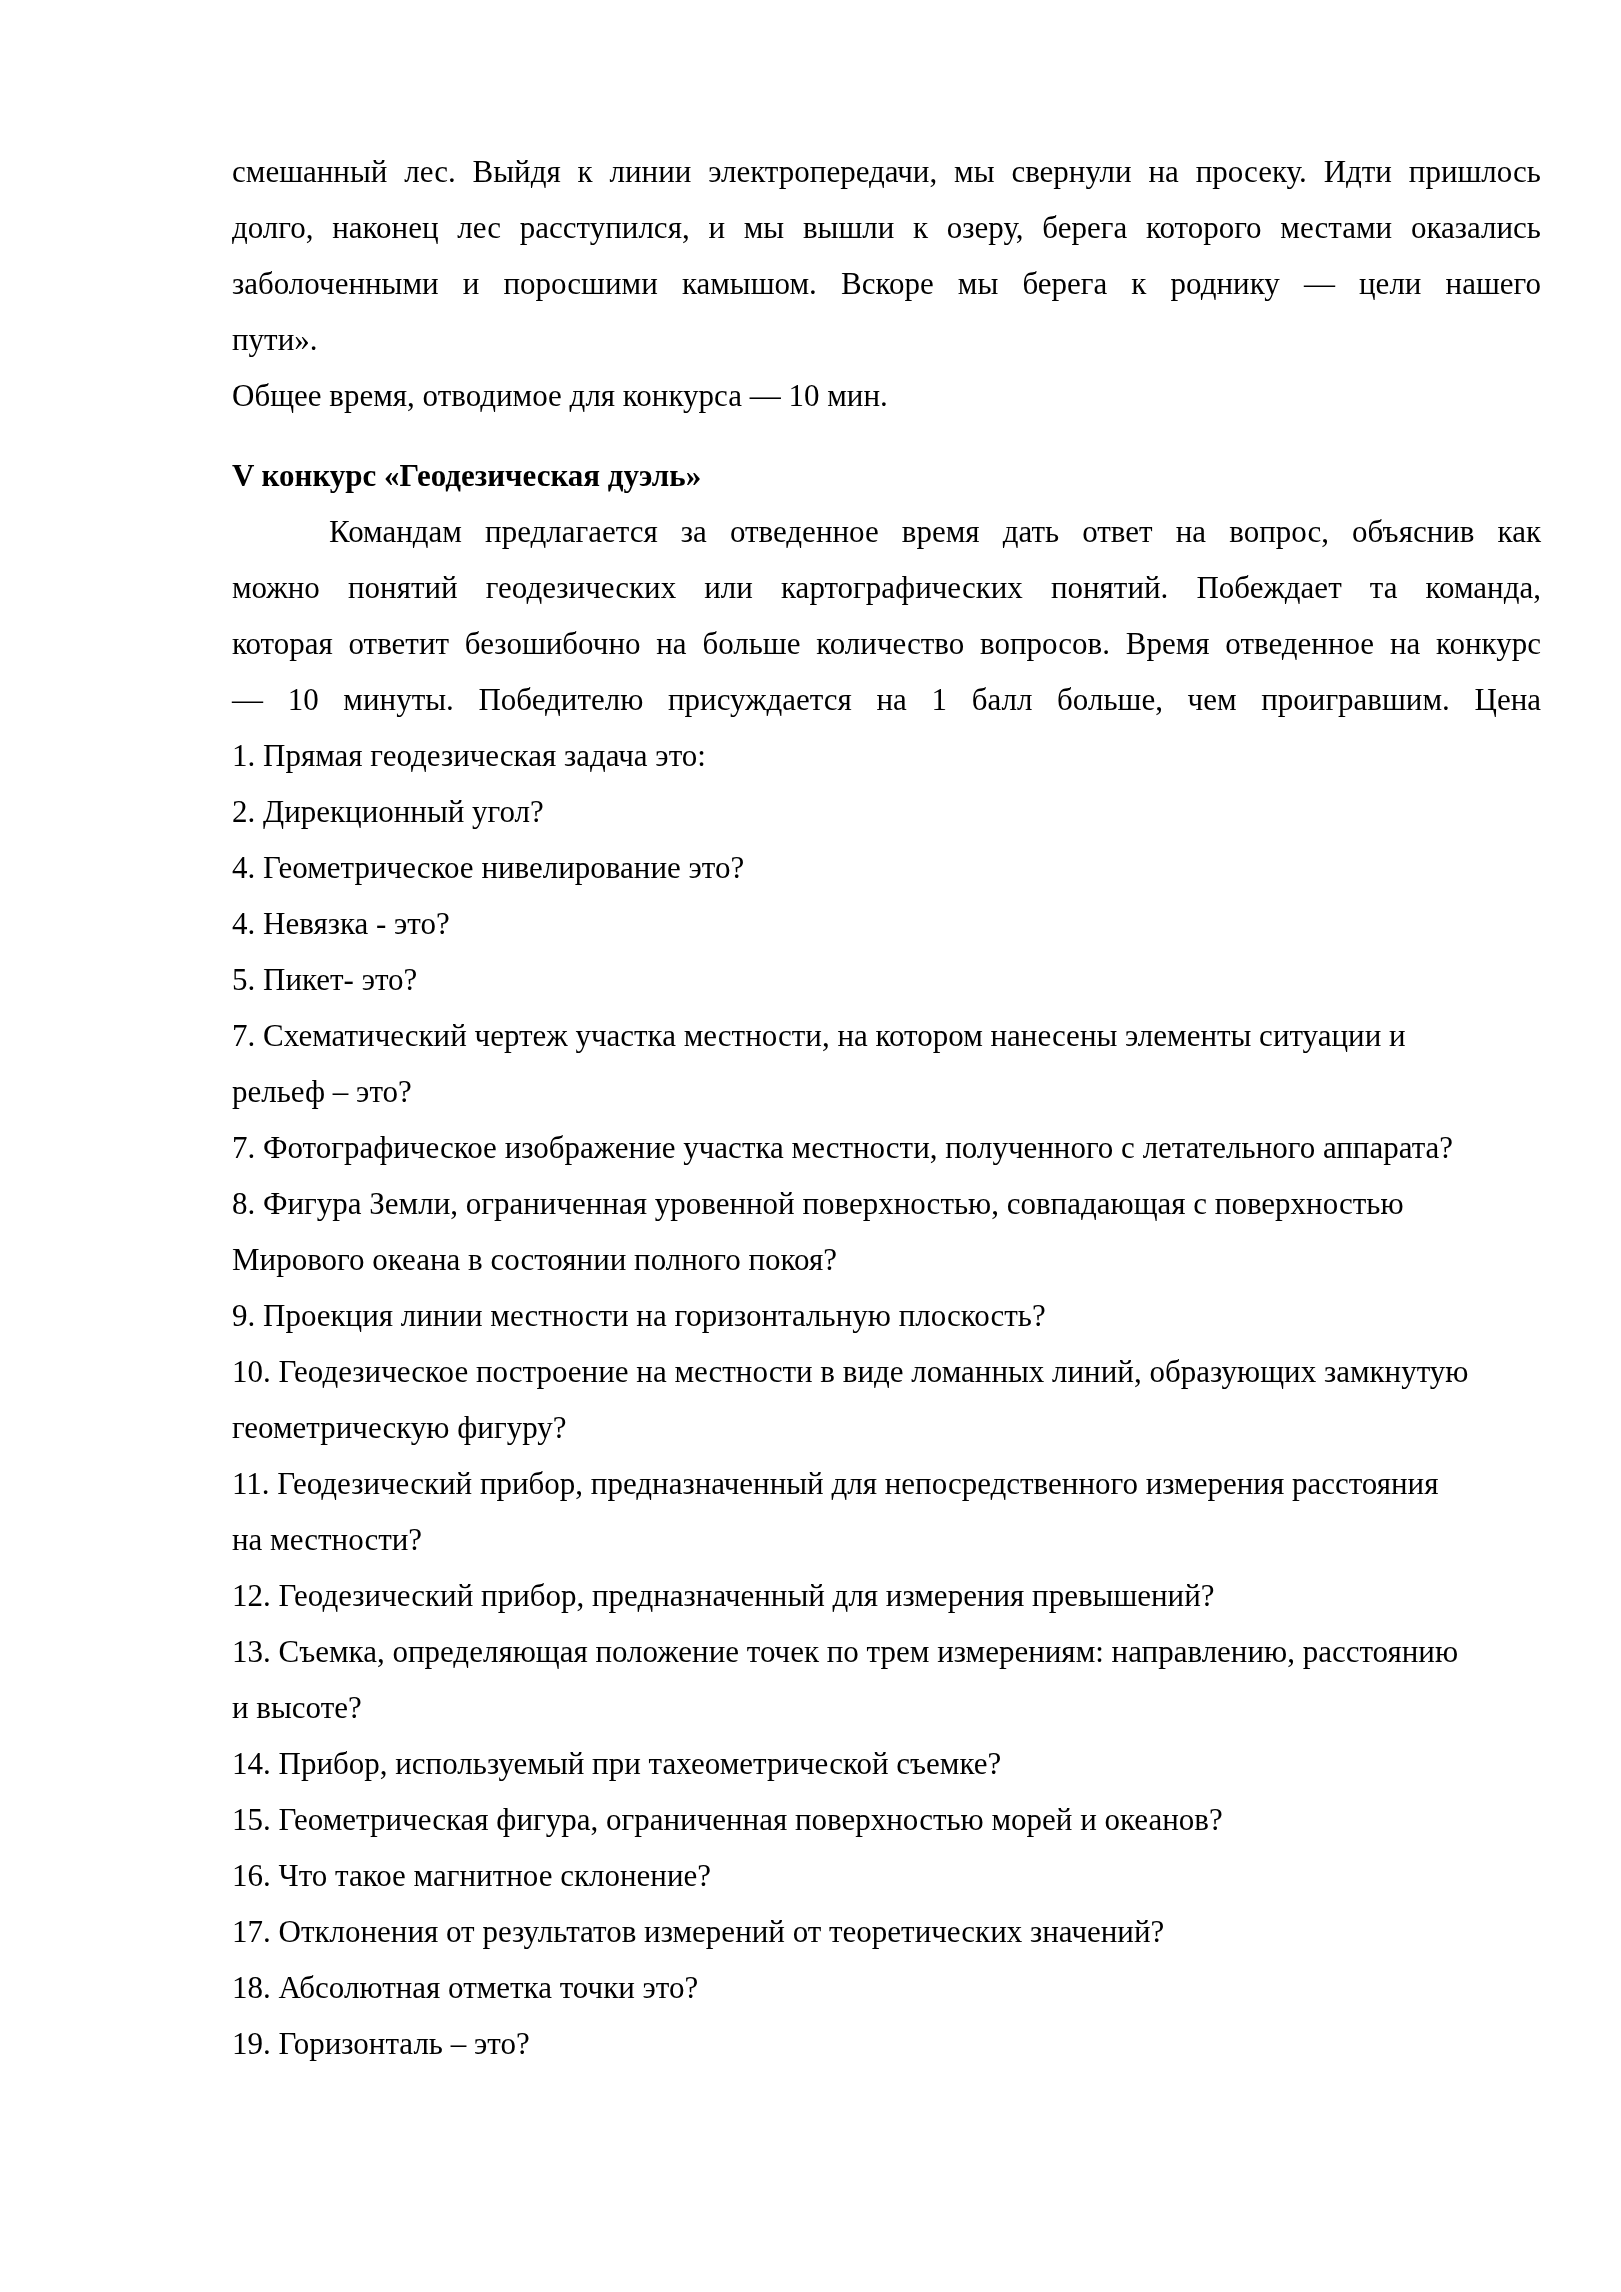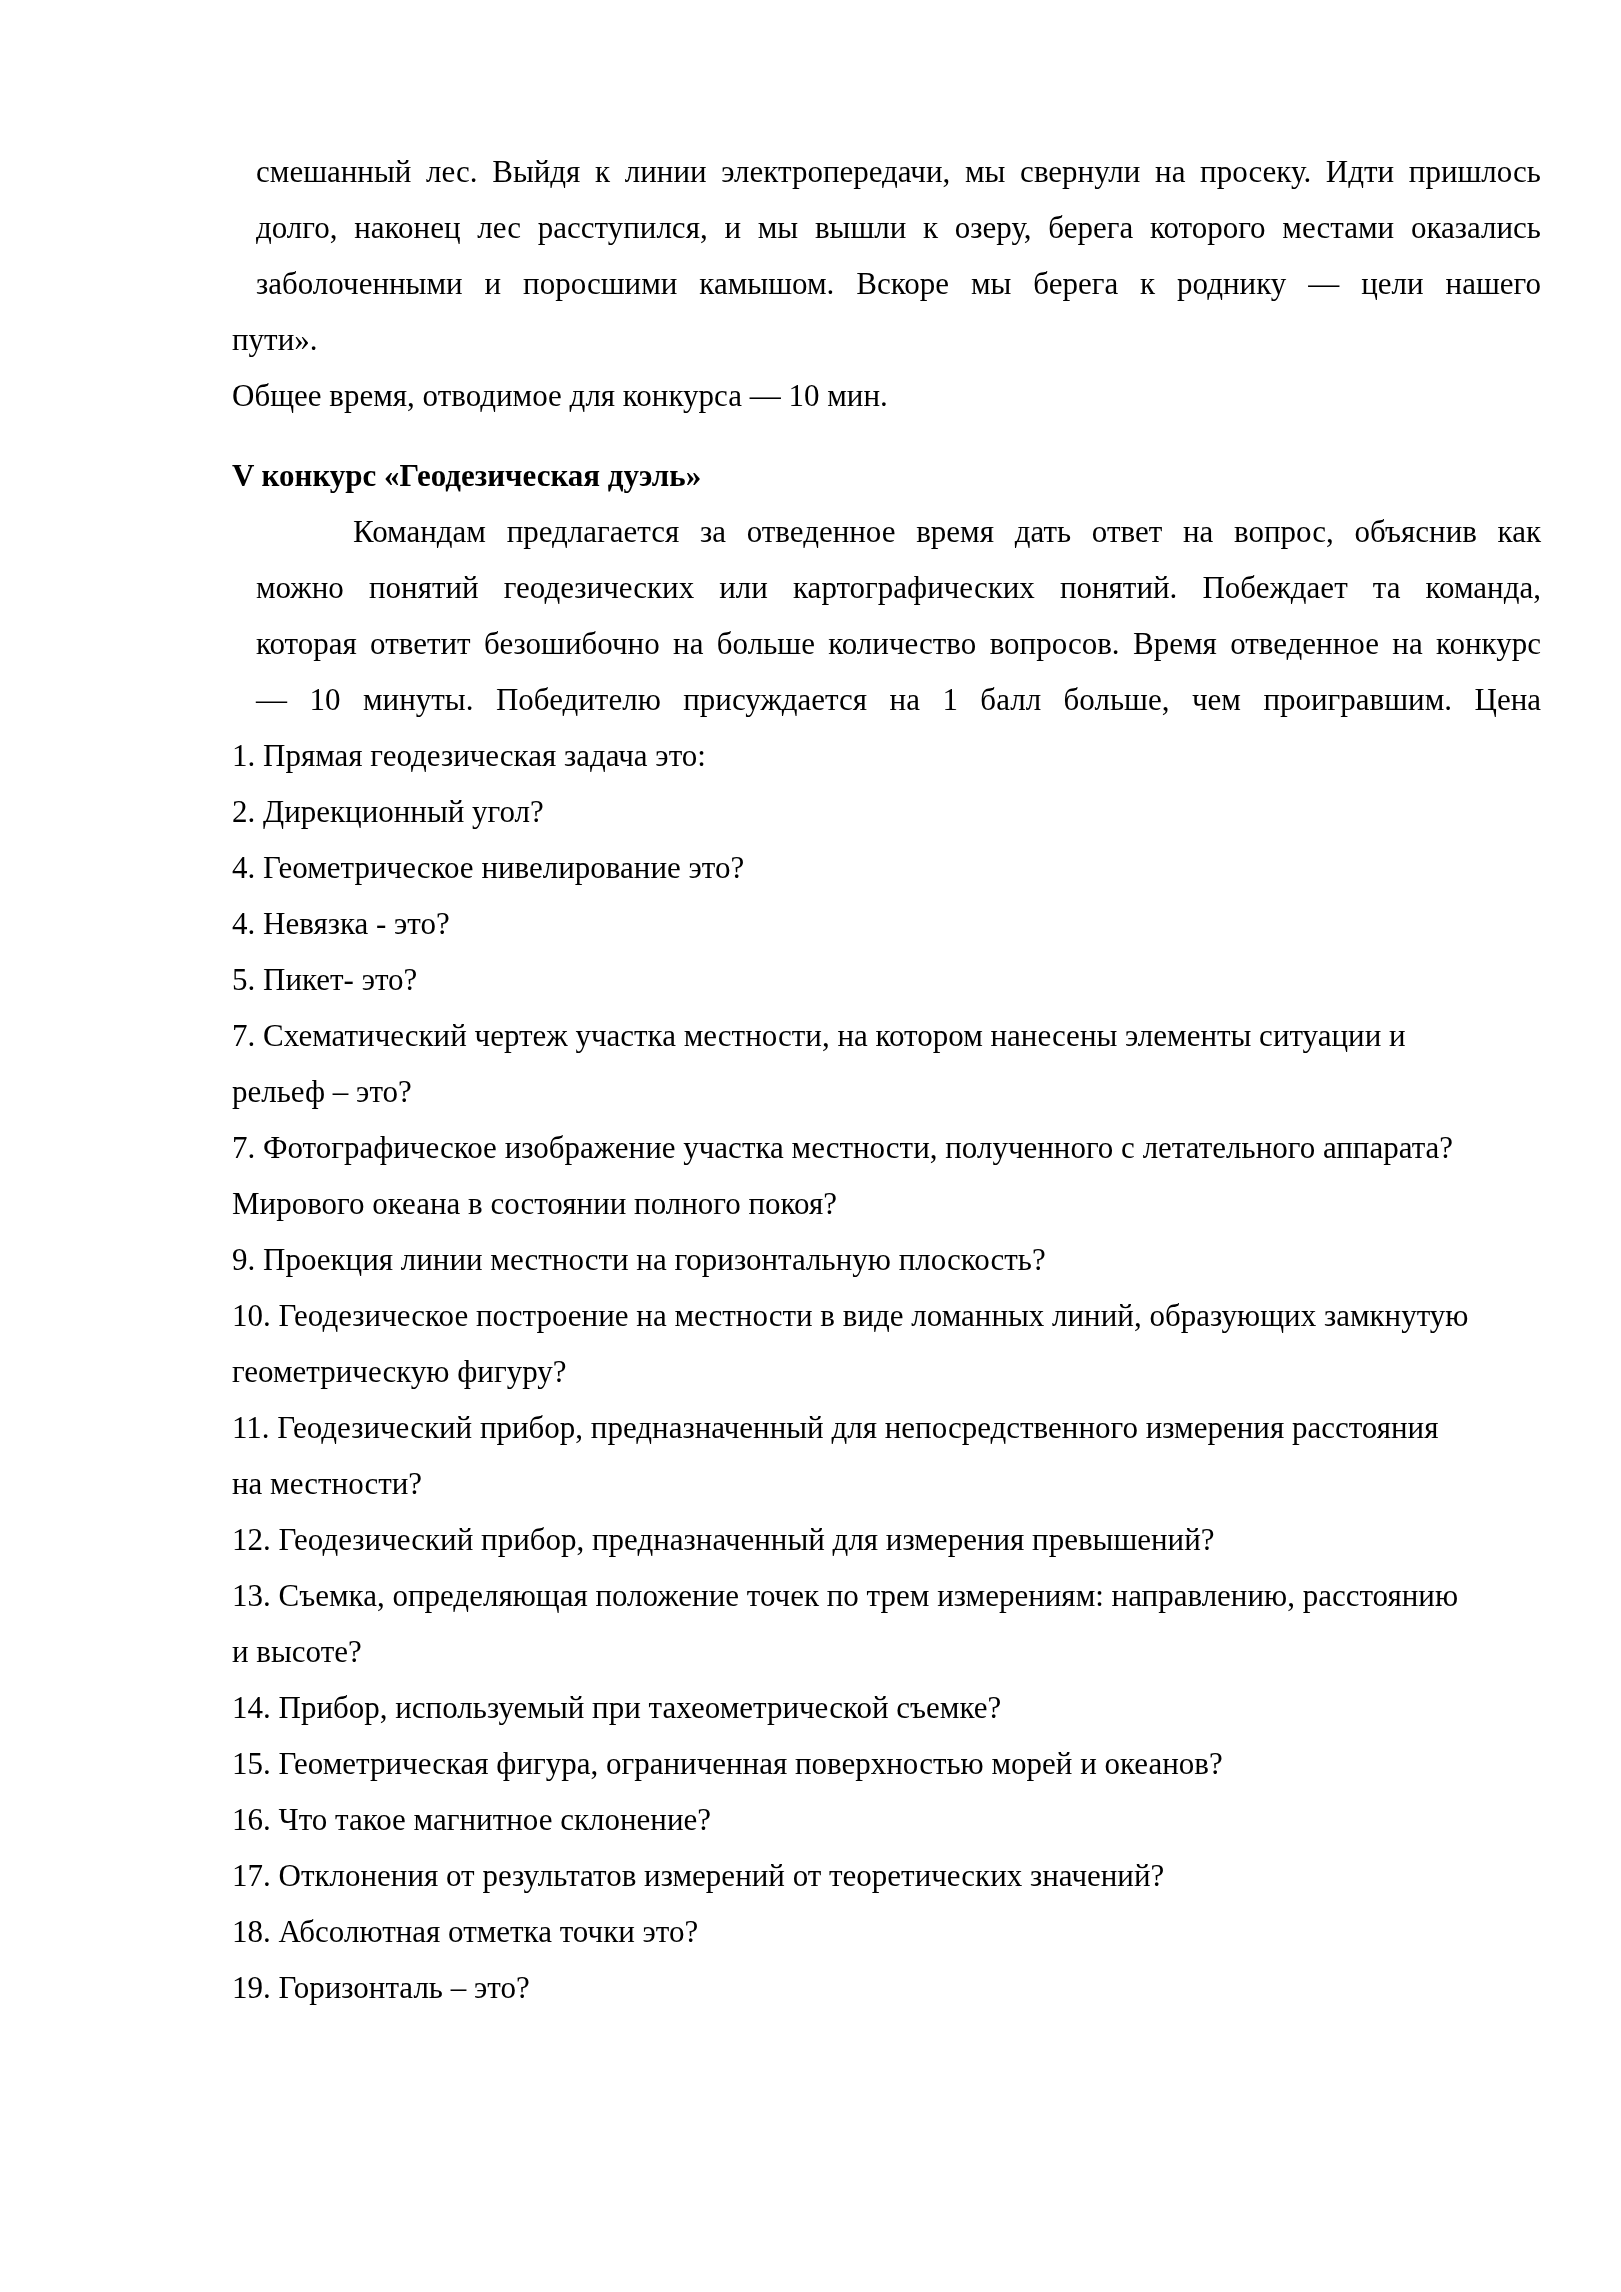--- a/index.html
+++ b/index.html
@@ -32,21 +32,20 @@
       font-size: 31px;
       line-height: 56px;
       height: 56px;
       white-space: nowrap;
       overflow: visible;
     }
     .justify {
       text-align: justify;
       text-align-last: justify;
       white-space: normal;
-      margin-left: 24px;
     }
     .indent {
       padding-left: 97px;
     }
     .heading {
       margin-top: 23.5px;
       font-weight: bold;
       padding-right: 74px;
     }
     .list-item { display: block; }
@@ -92,20 +91,21 @@
           <div class="line">5. Пикет- это?</div>
         </div>
         <div class="list-item">
           <div class="line">7. Схематический чертеж участка местности, на котором нанесены элементы ситуации и</div>
           <div class="line">рельеф – это?</div>
         </div>
         <div class="list-item">
           <div class="line">7. Фотографическое изображение участка местности, полученного с летательного аппарата?</div>
         </div>
         <div class="list-item">
+          <div class="line">8. Фигура Земли, ограниченная уровенной поверхностью, совпадающая с поверхностью</div>
           <div class="line">Мирового океана в состоянии полного покоя?</div>
         </div>
         <div class="list-item">
           <div class="line">9. Проекция линии местности на горизонтальную плоскость?</div>
         </div>
         <div class="list-item">
           <div class="line">10. Геодезическое построение на местности в виде ломанных линий, образующих замкнутую</div>
           <div class="line">геометрическую фигуру?</div>
         </div>
         <div class="list-item">

